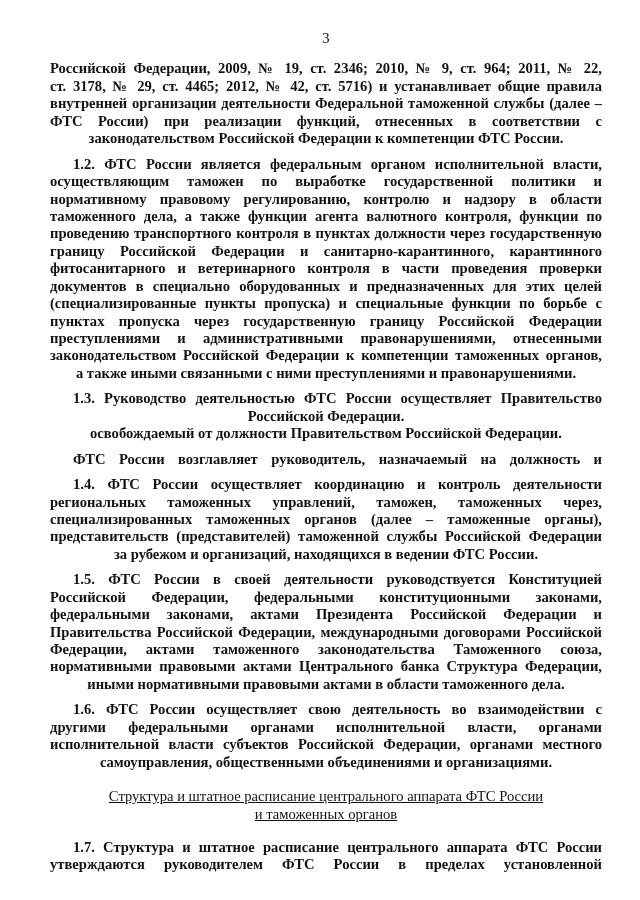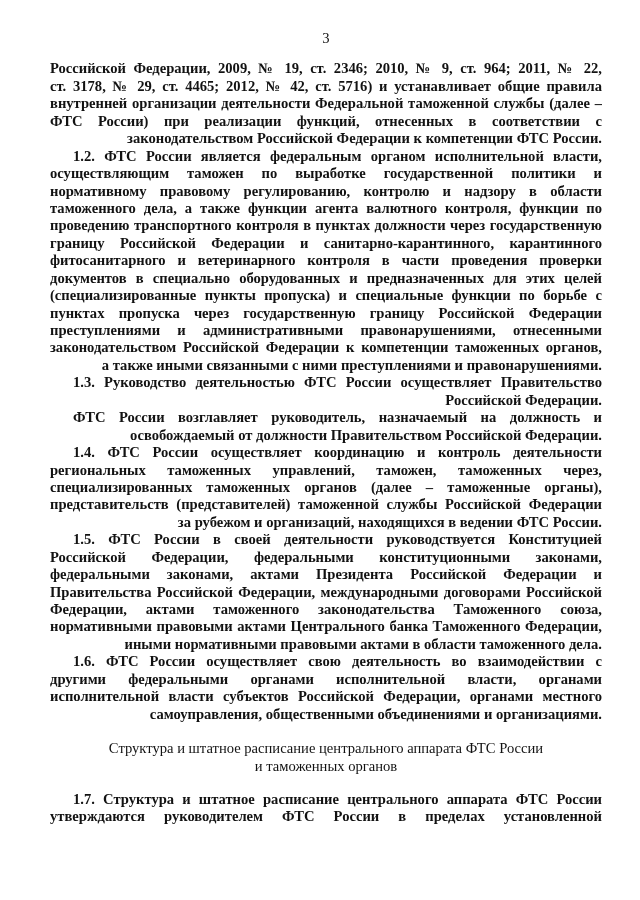--- a/index.html
+++ b/index.html
@@ -26,32 +26,32 @@
     line-height: 17.45px;
   }
   .page-number {
     text-align: center;
     margin-bottom: 13px;
   }
   .paragraph { margin: 0; font-weight: bold; }
   .line {
     height: 17.45px;
     overflow: hidden;
-    text-align: right;
+    text-align: center;
   }
   .line.just {
     text-align: justify;
     text-align-last: justify;
   }
-  .line.indent { padding-left: 23px; }
+  .line.indent { padding-left: 23px; margin-top: 8px; }
   .heading {
     margin-top: 17px;
     margin-bottom: 16px;
   }
-  .heading .line { text-align: left; text-align-last: center; }
+  .heading .line { text-align: left; text-align-last: center; text-decoration: underline; }
 </style>
 </head>
 <body>
 
 <div class="page">
   <div class="content">
     <div class="page-number">3</div>
     <div>
         <div class="paragraph">
           <div class="line just">Российской Федерации, 2009, № 19, ст. 2346; 2010, № 9, ст. 964; 2011, № 22,</div>
@@ -73,37 +73,37 @@
           <div class="line just">пунктах пропуска через государственную границу Российской Федерации</div>
           <div class="line just">преступлениями и административными правонарушениями, отнесенными</div>
           <div class="line just">законодательством Российской Федерации к компетенции таможенных органов,</div>
           <div class="line">а также иными связанными с ними преступлениями и правонарушениями.</div>
         </div>
         <div class="paragraph">
           <div class="line just indent">1.3. Руководство деятельностью ФТС России осуществляет Правительство</div>
           <div class="line">Российской Федерации.</div>
         </div>
         <div class="paragraph">
+          <div class="line">освобождаемый от должности Правительством Российской Федерации.</div>
           <div class="line just indent">ФТС России возглавляет руководитель, назначаемый на должность и</div>
-          <div class="line">освобождаемый от должности Правительством Российской Федерации.</div>
         </div>
         <div class="paragraph">
           <div class="line just indent">1.4. ФТС России осуществляет координацию и контроль деятельности</div>
           <div class="line just">региональных таможенных управлений, таможен, таможенных через,</div>
           <div class="line just">специализированных таможенных органов (далее – таможенные органы),</div>
           <div class="line just">представительств (представителей) таможенной службы Российской Федерации</div>
           <div class="line">за рубежом и организаций, находящихся в ведении ФТС России.</div>
         </div>
         <div class="paragraph">
           <div class="line just indent">1.5. ФТС России в своей деятельности руководствуется Конституцией</div>
           <div class="line just">Российской Федерации, федеральными конституционными законами,</div>
           <div class="line just">федеральными законами, актами Президента Российской Федерации и</div>
           <div class="line just">Правительства Российской Федерации, международными договорами Российской</div>
           <div class="line just">Федерации, актами таможенного законодательства Таможенного союза,</div>
-          <div class="line just">нормативными правовыми актами Центрального банка Таможенного Федерации,</div>
+          <div class="line just">нормативными правовыми актами Центрального банка Структура Федерации,</div>
           <div class="line">иными нормативными правовыми актами в области таможенного дела.</div>
         </div>
         <div class="paragraph">
           <div class="line just indent">1.6. ФТС России осуществляет свою деятельность во взаимодействии с</div>
           <div class="line just">другими федеральными органами исполнительной власти, органами</div>
           <div class="line just">исполнительной власти субъектов Российской Федерации, органами местного</div>
           <div class="line">самоуправления, общественными объединениями и организациями.</div>
         </div>
         <div class="heading">
           <div class="line">Структура и штатное расписание центрального аппарата ФТС России</div>

